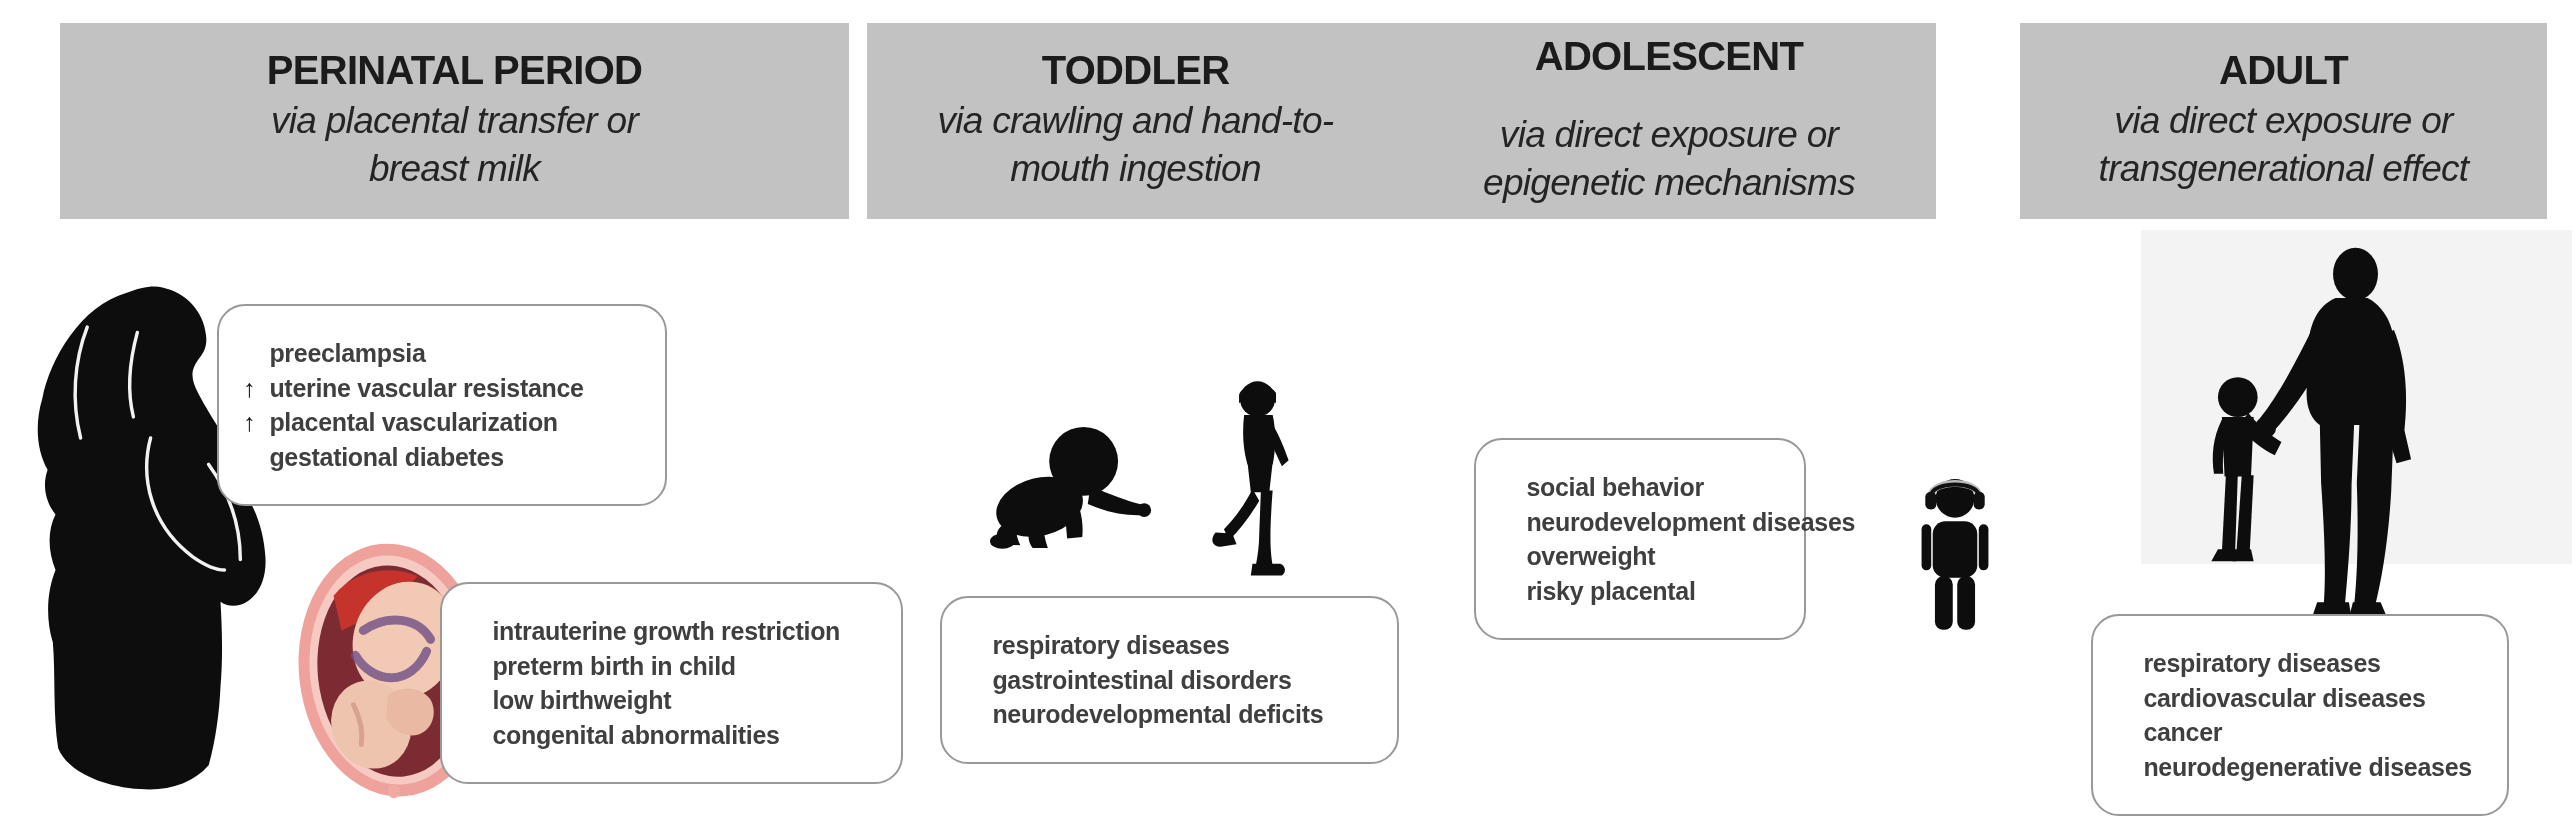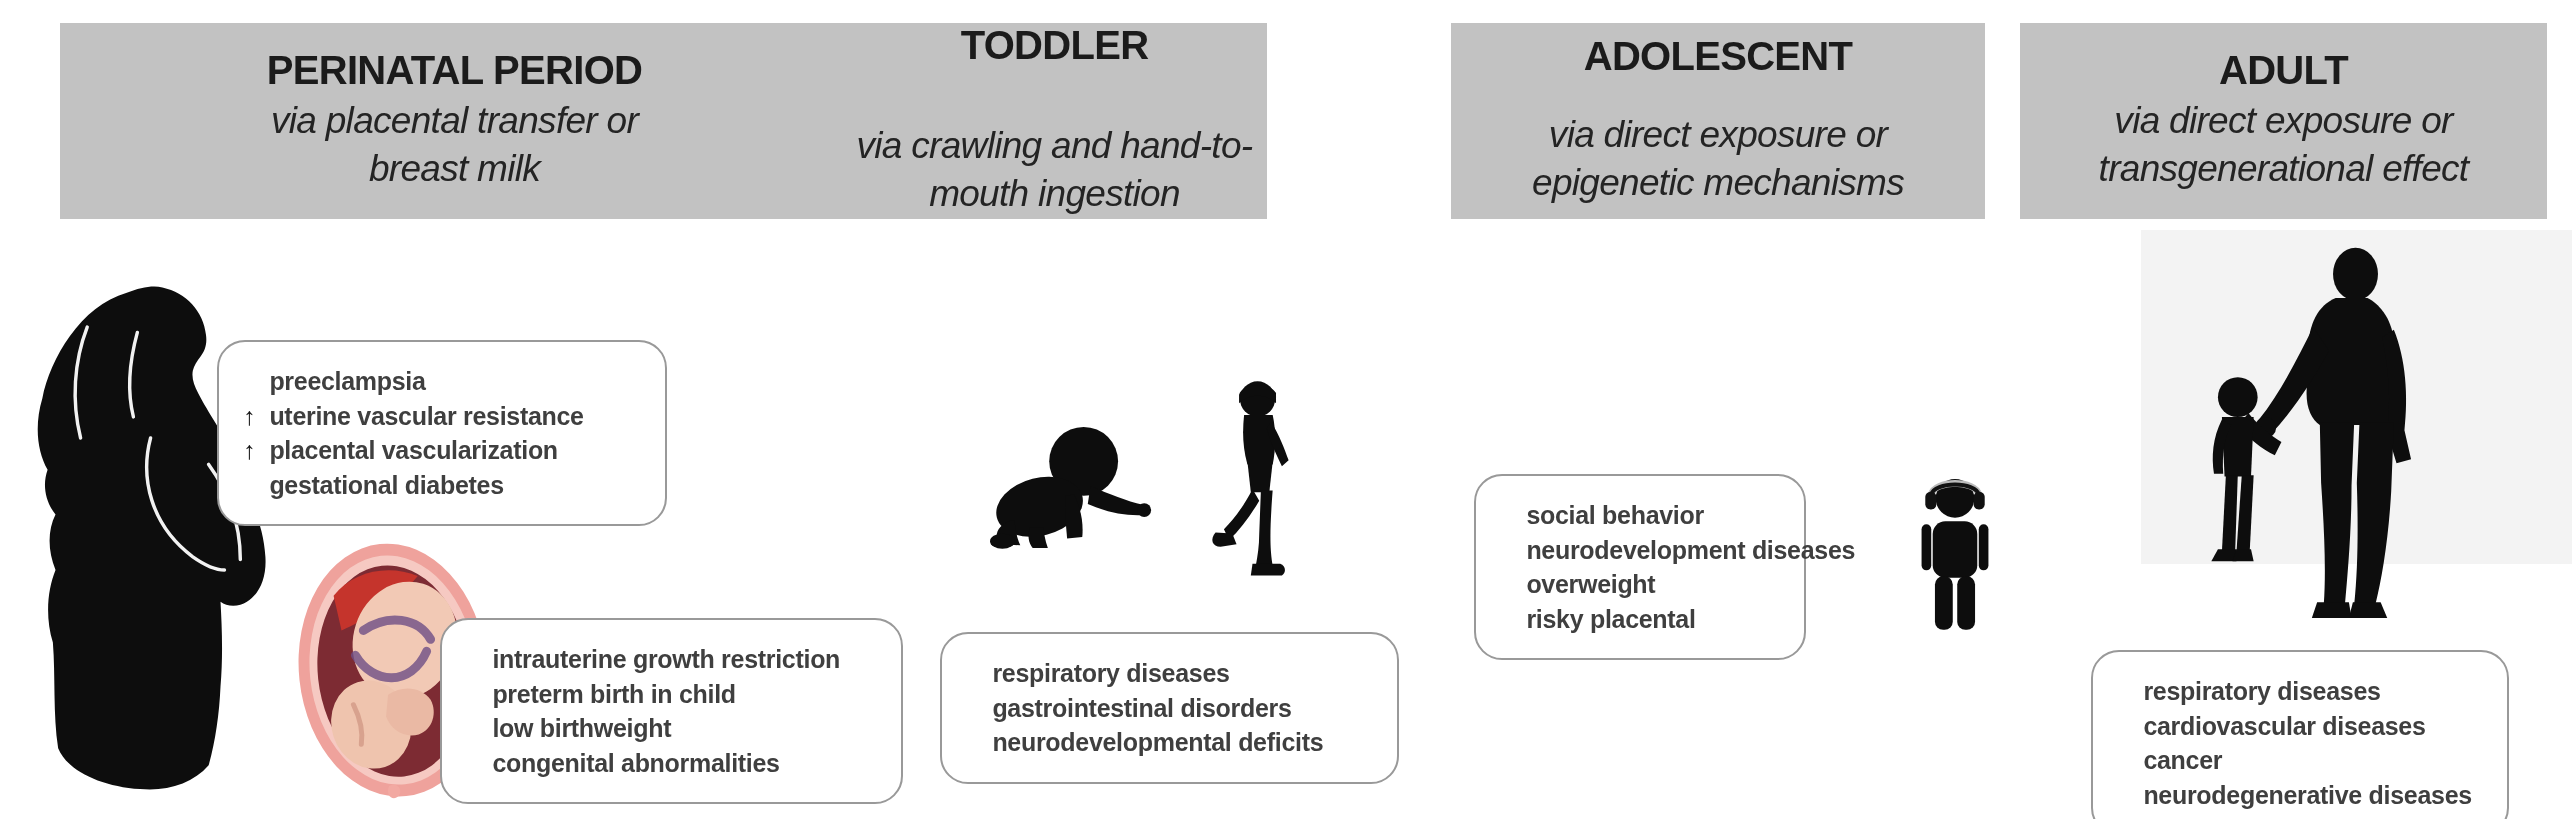--- a/index.html
+++ b/index.html
@@ -6,28 +6,28 @@
   body{font-family:"Liberation Sans", sans-serif;}
   .canvas{position:relative;width:2576px;height:820px;background:#ffffff;overflow:hidden;}
 
   
   .hdr{position:absolute;top:22.5px;height:196px;background:#c2c2c2;
        display:flex;flex-direction:column;justify-content:center;align-items:center;
        text-align:center;box-sizing:border-box;}
   .hdr .t{font-weight:bold;font-size:40px;color:#1b1b1b;line-height:1.12;margin-bottom:5px;letter-spacing:-0.7px;}
   .hdr .r{font-style:italic;font-weight:500;font-size:37px;color:#242424;line-height:1.3;letter-spacing:-0.7px;}
   .hdr1{left:60px;width:789px;}  .hdr1 .r{max-width:456px;}
-  .hdr2{left:842px;width:425px;justify-content:space-between;} .hdr2 .r{max-width:443px;}
-  .hdr3{left:1451px;width:534px;gap:28px;} .hdr3 .r{max-width:403px;}
+  .hdr2{left:867px;width:537px;} .hdr2 .r{max-width:443px;}
+  .hdr3{left:1402px;width:534px;gap:28px;} .hdr3 .r{max-width:403px;}
   .hdr4{left:2020px;width:527px;} .hdr4 .r{max-width:430px;}
 
   
   .callout{position:absolute;background:#ffffff;border:2.6px solid #999999;border-radius:28px;
-           padding:22px 24px;box-sizing:border-box;font-size:25px;font-weight:bold;
-           color:#3f3f3f;line-height:1.38;z-index:5;letter-spacing:-0.3px;margin-top:36px;}
+           padding:30px 24px;box-sizing:border-box;font-size:25px;font-weight:bold;
+           color:#3f3f3f;line-height:1.38;z-index:5;letter-spacing:-0.3px;}
   .callout .line{position:relative;padding-left:26.4px;white-space:nowrap;}
   .callout .line .arrow{position:absolute;left:0;top:0;font-weight:900;color:#141414;}
   .c1{left:217px;top:304px;width:450px;}
   .c2{left:440px;top:582px;width:463px;}
   .c3{left:940px;top:596px;width:459px;}
   .c4{left:1474px;top:438px;width:332px;}
   .c5{left:2091px;top:614px;width:418px;}
 
   .fig{position:absolute;z-index:1;}
   .adult-bg{position:absolute;left:2141px;top:230px;width:431px;height:334px;background:#f3f3f3;z-index:0;}

